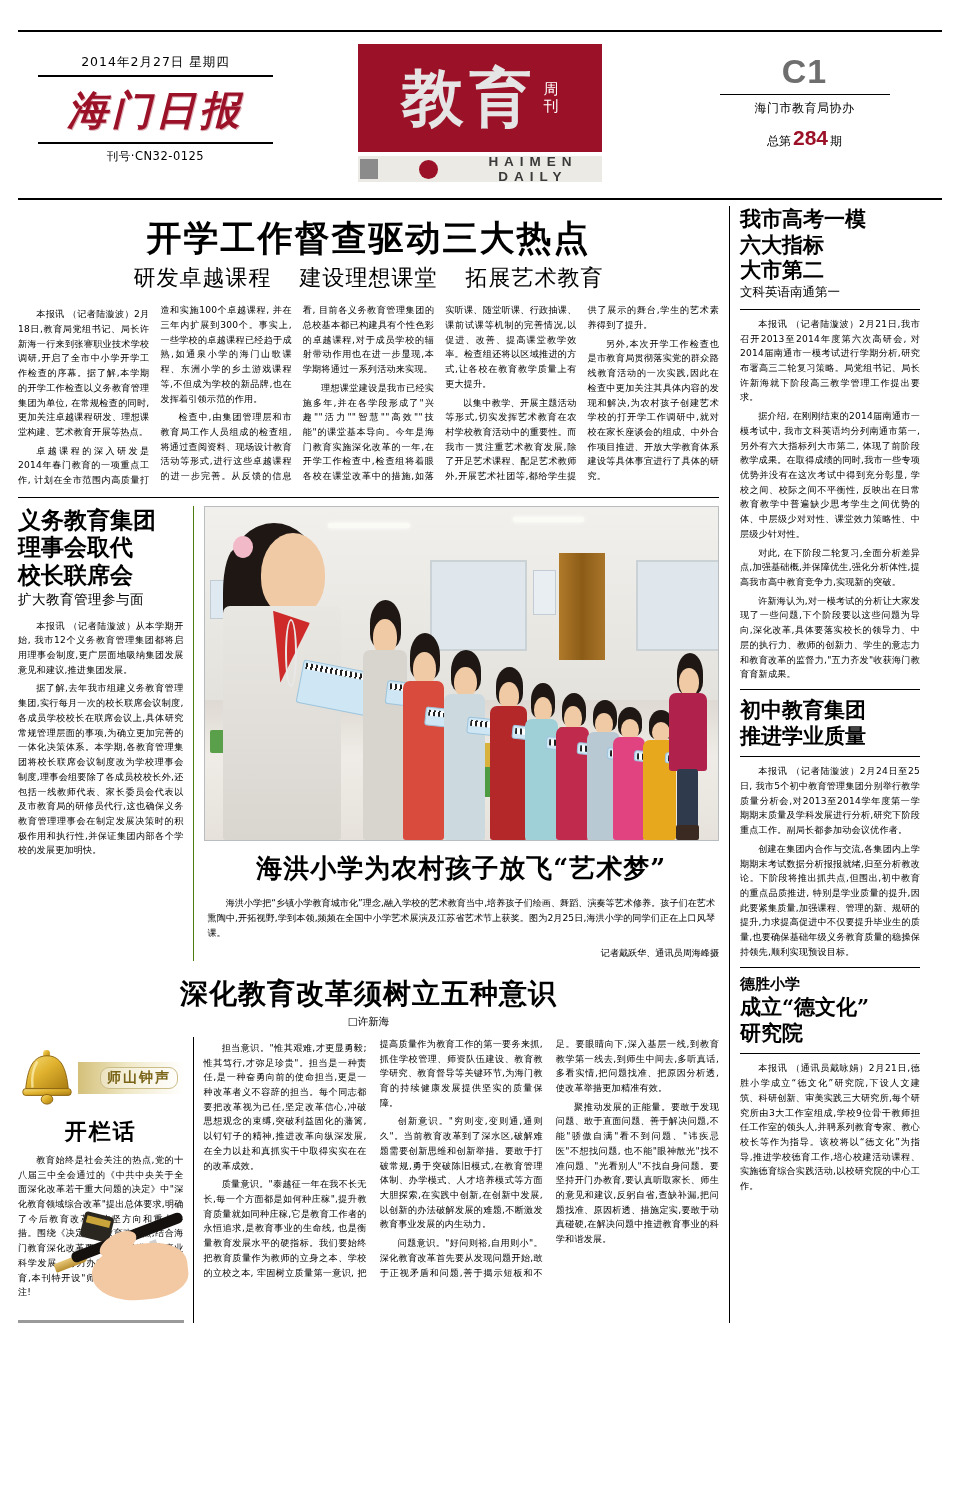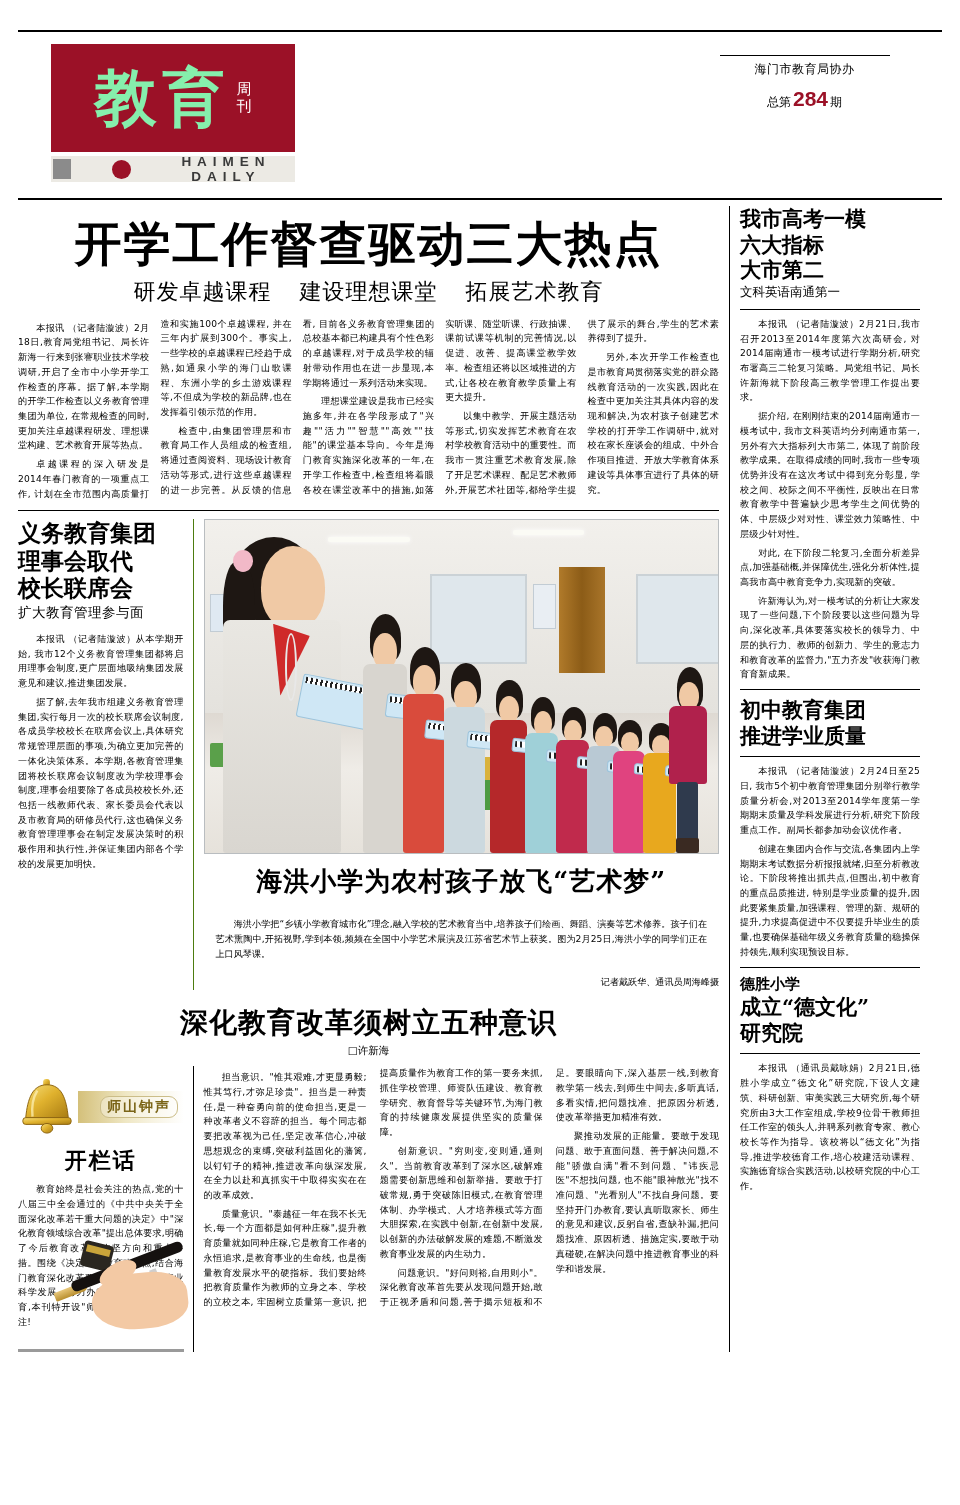--- a/index.html
+++ b/index.html
@@ -23,21 +23,21 @@
     text-shadow:1px 1px 0 rgba(155,17,39,.35);
   }
   .mh-issue{font-size:11.5px;letter-spacing:.5px;padding-top:5px;}
 
   .mh-center{width:310px;text-align:center;}
   .mh-box{
     background:#9b1127;height:108px;width:244px;margin:0 auto;
     display:flex;align-items:center;justify-content:center;
   }
   .mh-box-main{
-    color:#86efac;font-family:"DejaVu Serif","Liberation Serif",serif;
+    color:#e5e5e5;font-family:"DejaVu Serif","Liberation Serif",serif;
     font-size:62px;font-weight:bold;letter-spacing:6px;line-height:1;
   }
   .mh-box-sub{
     color:#fff;font-size:15px;line-height:1.15;margin-left:6px;
     display:flex;flex-direction:column;align-self:center;
   }
   .mh-strip{
     margin:4px auto 0 auto;width:244px;height:26px;background:#eceae4;
     display:flex;align-items:center;position:relative;gap:36px;
   }
@@ -67,21 +67,21 @@
   .indent{text-indent:2em;margin:4px 0 2px 0;}
 
   
   .grid{display:flex;gap:0;padding-top:6px;}
   .col-main{width:712px;padding-right:10px;box-sizing:border-box;border-right:1px solid #000;}
   .col-side{width:190px;padding-left:10px;box-sizing:border-box;}
 
   
   .lead-h1{
     font-family:"DejaVu Serif","Liberation Serif",serif;
-    font-size:47px;font-weight:bold;letter-spacing:2px;line-height:1.12;
+    font-size:35px;font-weight:bold;letter-spacing:2px;line-height:1.12;
     text-align:center;padding:12px 0 2px 0;
   }
   .lead-h2{
     font-size:22px;letter-spacing:1px;text-align:center;padding:4px 0 10px 0;
     font-family:"DejaVu Sans","Liberation Sans",sans-serif;
   }
   .lead-h2 span{padding:0 14px;}
 
   
   .cols5{column-count:5;column-gap:11px;column-rule:none;}
@@ -190,37 +190,45 @@
 </head>
 <body>
 
 <div class="page">
 
   <div style="height:30px"></div>
   <div style="border-top:2.5px solid #000;margin:0 0 0 0;"></div>
 
   <div class="masthead">
 
+    <div class="mh-left">
+      <div class="mh-date">2014年2月27日  星期四</div>
+      <div class="mh-rule"></div>
+      <div class="mh-logo">海门日报</div>
+      <div class="mh-rule"></div>
+      <div class="mh-issue">刊号·CN32-0125</div>
+    </div>
 
     <div class="mh-center">
       <div class="mh-box">
         <div class="mh-box-main">教育</div>
         <div class="mh-box-sub">
           <span>周</span>
           <span>刊</span>
         </div>
       </div>
       <div class="mh-strip">
         <div class="sq"></div>
         <div class="mh-seal"></div>
         <div class="en">HAIMEN DAILY</div>
       </div>
     </div>
 
     <div class="mh-right">
+      <div class="mh-page">C1</div>
       <div class="mh-rule2"></div>
       <div class="mh-coop">海门市教育局协办</div>
       <div class="mh-num">
         <span>总第</span><b>284</b><span>期</span>
       </div>
     </div>
   </div>
 
   <div style="border-top:2.5px solid #000;margin-top:-6px;"></div>
 
@@ -372,21 +380,21 @@
                 <div class="head" style="left:26%;top:8%;width:44%;height:15%;"></div>
                 <div class="body" style="left:4%;top:21%;width:84%;height:42%;background:#b0214c;"></div>
                 <div class="teacher-leg" style="left:22%;top:62%;width:46%;height:32%;border-radius:3px;"></div>
                 <div style="position:absolute;left:20%;top:92%;width:50%;height:8%;background:#3a2a22;border-radius:2px;"></div>
               </div>
             </div>
           </div>
 
           <div class="cap-h cn">海洪小学为农村孩子放飞“艺术梦”</div>
           <div class="cap-txt">
-            <p class="indent" style="margin:12px">海洪小学把“乡镇小学教育城市化”理念,融入学校的艺术教育当中,培养孩子们绘画、舞蹈、演奏等艺术修养。孩子们在艺术熏陶中,开拓视野,学到本领,频频在全国中小学艺术展演及江苏省艺术节上获奖。图为2月25日,海洪小学的同学们正在上口风琴课。</p>
+            <p class="indent" style="margin:4px">海洪小学把“乡镇小学教育城市化”理念,融入学校的艺术教育当中,培养孩子们绘画、舞蹈、演奏等艺术修养。孩子们在艺术熏陶中,开拓视野,学到本领,频频在全国中小学艺术展演及江苏省艺术节上获奖。图为2月25日,海洪小学的同学们正在上口风琴课。</p>
             <span class="cap-credit">记者戴跃华、通讯员周海峰摄</span>
           </div>
         </div>
       </div>
 
       <div class="essay-h cn">深化教育改革须树立五种意识</div>
       <div class="essay-by">□许新海</div>
 
       <div style="display:flex;">
 

